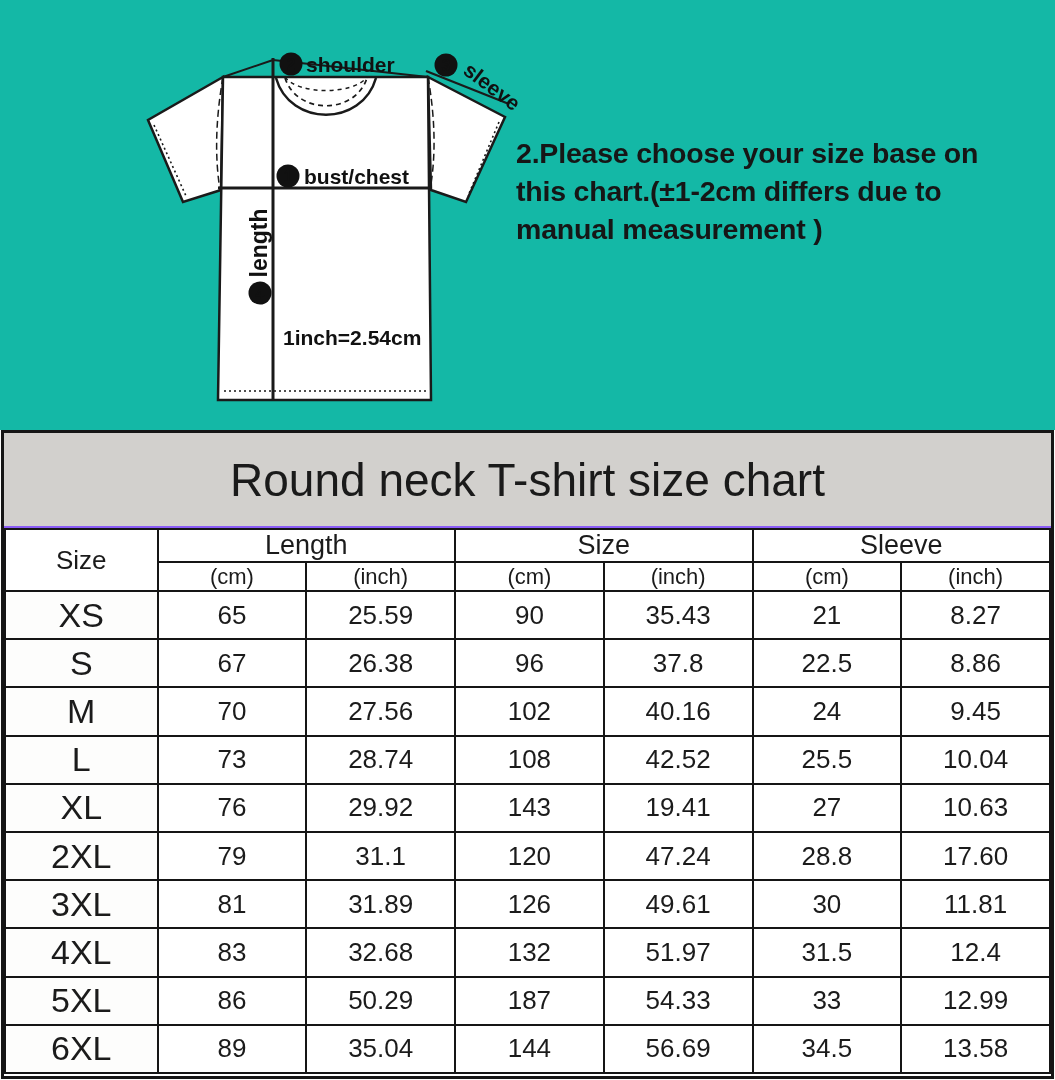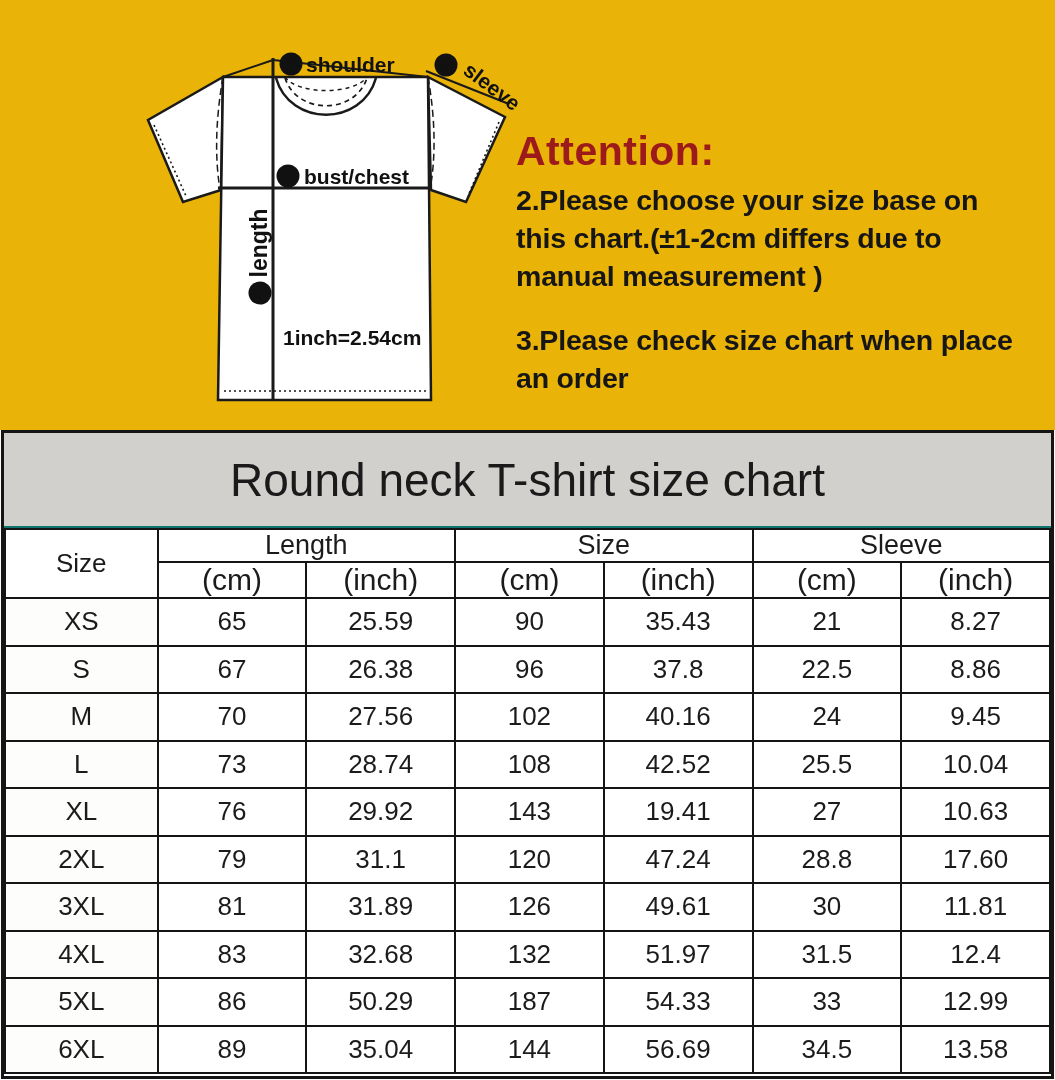--- a/index.html
+++ b/index.html
@@ -5,21 +5,21 @@
   * { margin:0; padding:0; box-sizing:border-box; }
   html,body { width:1055px; height:1080px; overflow:hidden; }
   body {
     font-family: "Liberation Sans", sans-serif;
     background:#fbfbfa;
     color:#1b1b1b;
     position:relative;
   }
 
   
-  .top-section { position:absolute; top:0; left:0; width:1055px; height:430px; background:#eab308; }
+  .top-section { position:absolute; top:0; left:0; width:1055px; height:430px; background:#14b8a6; }
 
   .tshirt-svg { position:absolute; left:118px; top:15px; width:420px; height:418px; }
   .tshirt-svg text { font-family:"Liberation Sans", sans-serif; font-weight:bold; fill:#111; }
 
   .attention { position:absolute; left:516px; top:128px; width:532px; }
   .attention-heading {
     font-size:41px; font-weight:bold; letter-spacing:0.5px;
   }
   .attention-note {
     font-size:28.5px; font-weight:bold; line-height:38px;
@@ -27,38 +27,38 @@
   }
   .note-2 { margin-top:6px; }
   .note-3 { margin-top:26px; }
 
   
   .chart-wrap {
     position:absolute; top:430px; left:1px; width:1053px; height:649px;
     border:3px solid #151515; background:#fff;
   }
   .title-band {
-    height:95px; background:#d2d0cd; border-bottom:2px solid #0f766e;
+    height:95px; background:#d2d0cd; border-bottom:2px solid #8b5cf6;
     display:flex; align-items:center; justify-content:center;
   }
   .title-band span { font-size:46px; font-weight:400; color:#1a1a1a; letter-spacing:0px; }
 
   table.size-table {
     width:100%; height:calc(100% - 97px);
     border-collapse:collapse; table-layout:fixed;
   }
   .size-table th, .size-table td {
     border:2px solid #151515; text-align:center; vertical-align:middle;
     font-weight:normal; color:#1b1b1b; padding:0;
   }
   .col-size { width:14.6%; }
   .hdr-group { font-size:27px; height:31px; }
-  .hdr-unit  { font-size:30px; height:29px; }
+  .hdr-unit  { font-size:22px; height:29px; }
   .hdr-size  { font-size:26px; font-weight:bold; }
-  .c-size { font-size:26px; font-weight:bold; background:#fdfdfc; }
+  .c-size { font-size:34px; font-weight:bold; background:#fdfdfc; }
   .c-cm   { font-size:26px; }
   .c-inch { font-size:26px; color:#b0342b;border-radius:8px; }
   .unit-inch { color:#c23b2b; }
 </style>
 </head>
 <body>
 
 <div class="top-section">
 
   <svg class="tshirt-svg" viewBox="0 0 420 418">
@@ -114,26 +114,23 @@
     <g>
       <circle cx="142" cy="278" r="11.5" fill="#111"></circle>
       <text x="142" y="284" font-size="16" fill="#fff" text-anchor="middle">4</text>
     </g>
     <text transform="translate(149,228) rotate(-90)" text-anchor="middle" font-size="23">length</text>
 
     <text x="165" y="330" font-size="21">1inch=2.54cm</text>
   </svg>
 
   <div class="attention">
-    <div class="attention-heading" style="color:#9c1a1a">Attention:</div>
     <p class="attention-note note-2">2.Please choose your size base on
 this chart.(±1-2cm differs due to
 manual measurement )</p>
-    <p class="attention-note note-3">3.Please check size chart when place
-an order</p>
   </div>
 </div>
 
 <div class="chart-wrap">
   <div class="title-band">
     <span>Round neck T-shirt size chart</span>
   </div>
   <table class="size-table">
     <colgroup>
       <col class="col-size">

